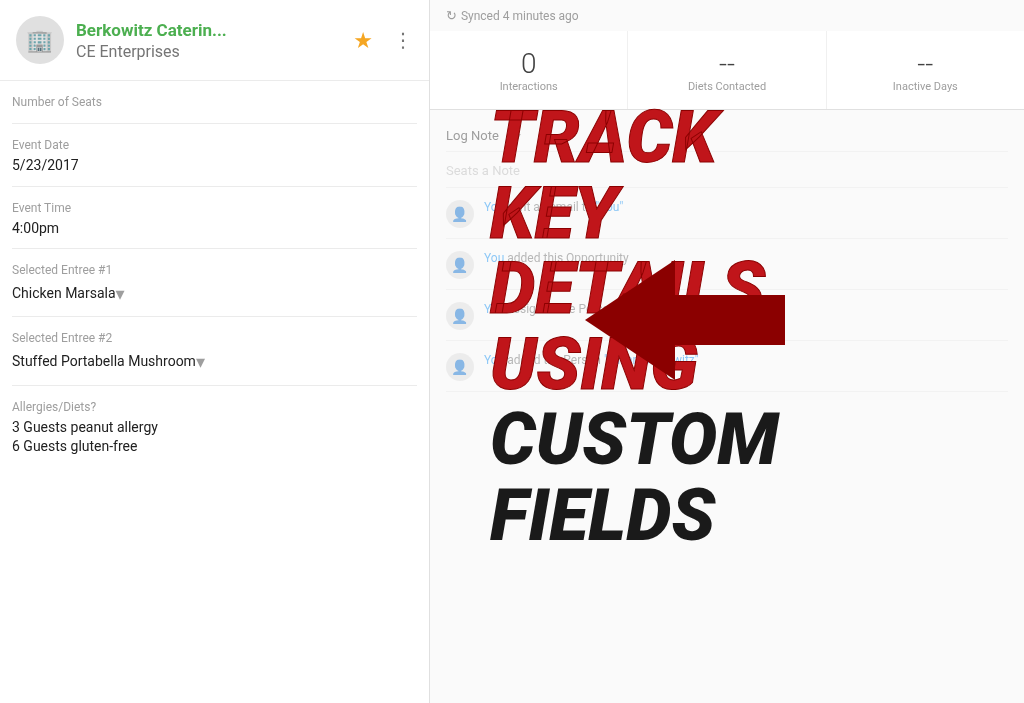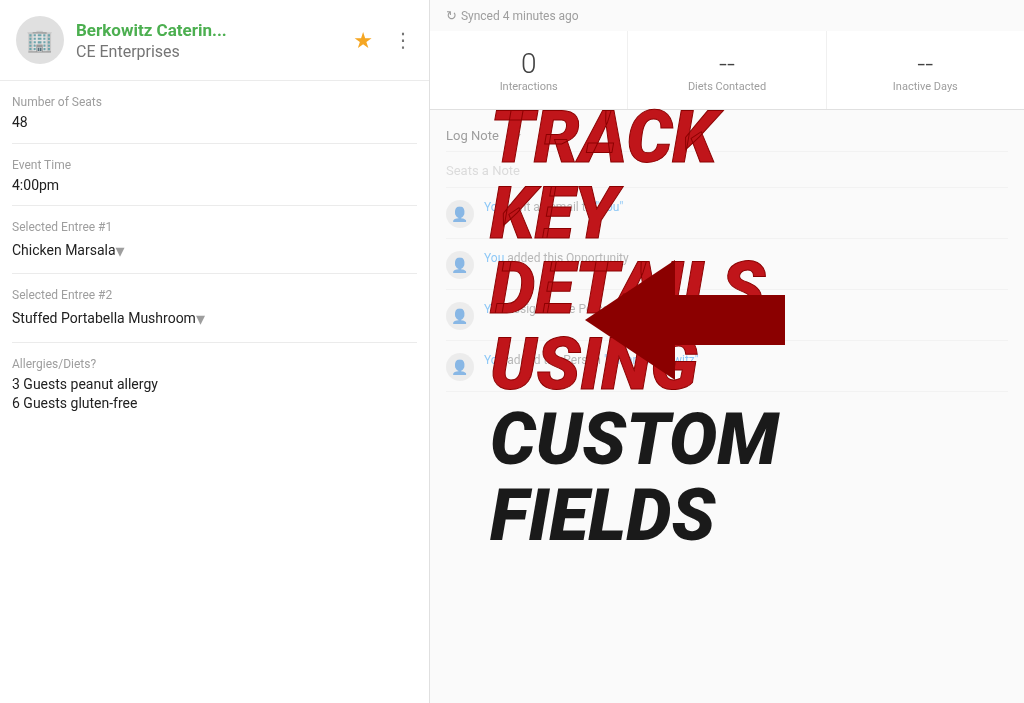--- a/index.html
+++ b/index.html
@@ -297,23 +297,26 @@
         <div class="contact-company">CE Enterprises</div>
       </div>
       <span class="star-icon">★</span>
       <span class="more-icon">⋮</span>
     </div>
 
     <div class="fields-container">
 
       <div class="field-group">
         <div class="field-label">Number of Seats</div>
-        <div class="field-value">48</div>
-      </div>
-
+      </div>
+
+      <div class="field-group">
+        <div class="field-label">Event Date</div>
+        <div class="field-value">5/23/2017</div>
+      </div>
 
       <div class="field-group">
         <div class="field-label">Event Time</div>
         <div class="field-value">4:00pm</div>
       </div>
 
       <div class="field-group">
         <div class="field-label">Selected Entree #1</div>
         <div class="field-value field-value-with-arrow">
           <span>Chicken Marsala</span>

